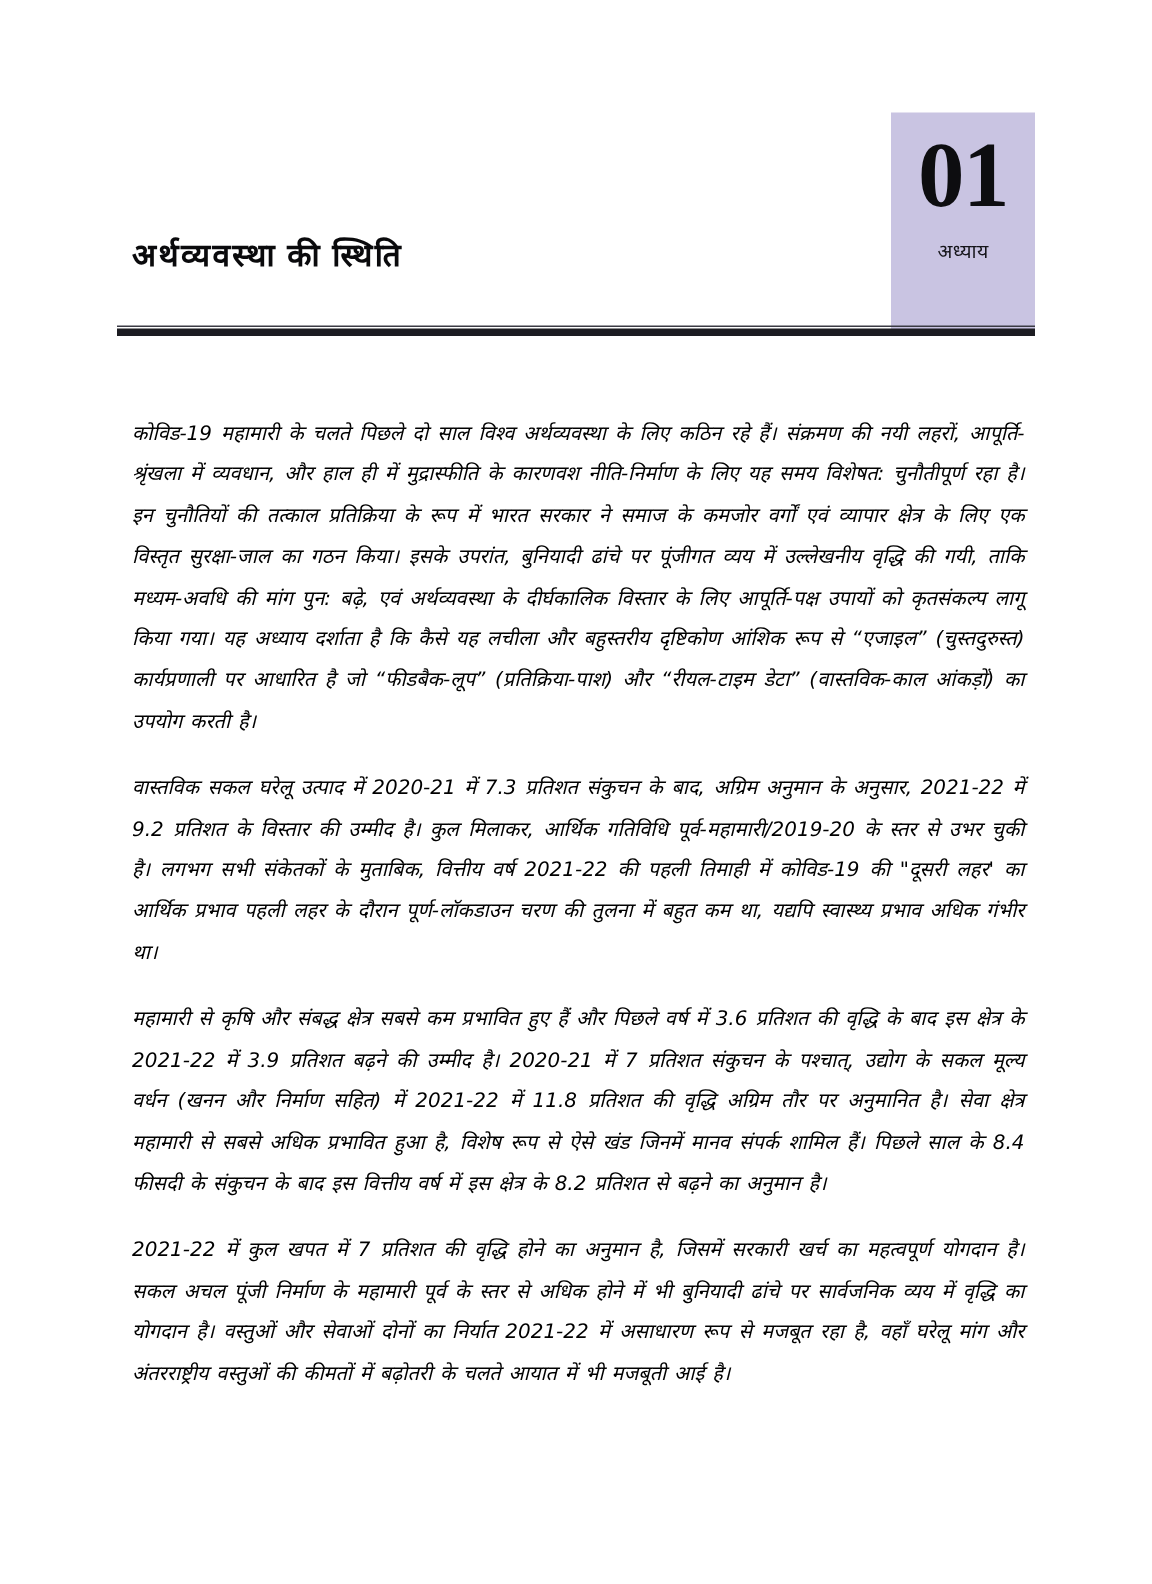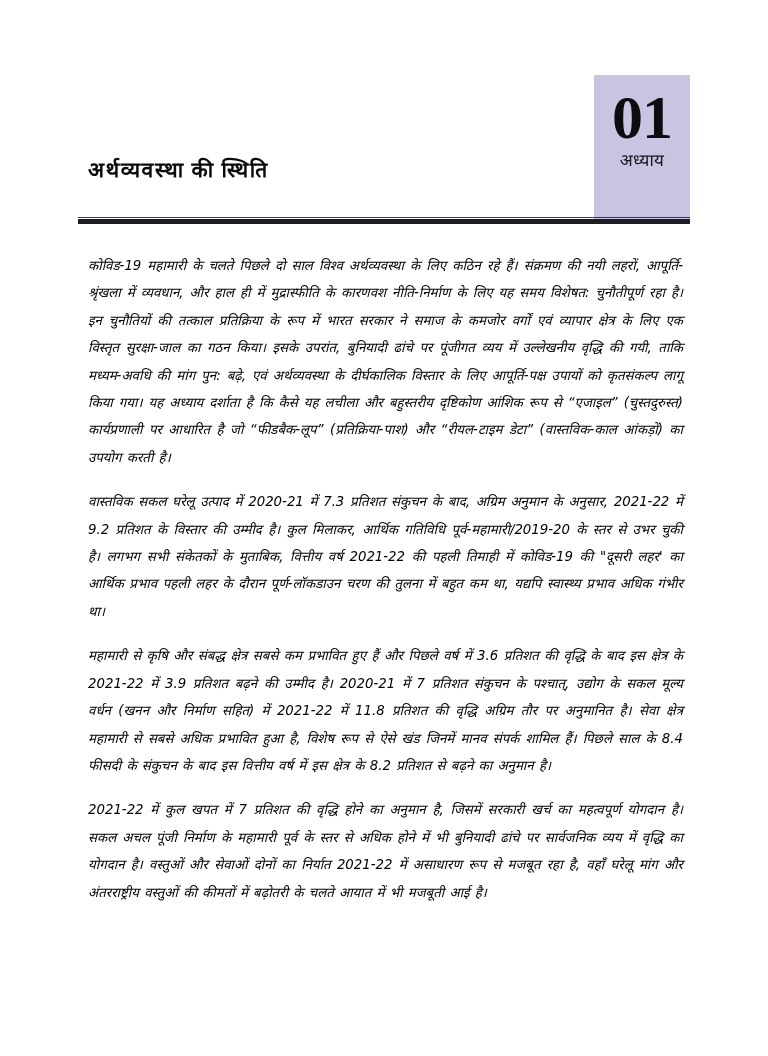--- a/index.html
+++ b/index.html
@@ -50,24 +50,24 @@
     font-weight: 700;
     font-size: 62px;
     line-height: 0.98;
     letter-spacing: -1px;
     color: #0d0d10;
     margin: 0;
     padding: 0;
   }
   .chapter-word {
     font-family: "DejaVu Sans", "Liberation Sans", sans-serif;
-    font-size: 17px;
+    font-size: 13px;
     font-weight: 400;
     color: #15151a;
-    margin-top: 0;
+    margin-top: 10px;
     letter-spacing: 0.2px;
   }
 
   .page-title {
     position: absolute;
     left: 88px;
     top: 141px;
     font-family: Liberation Serif, serif;
     font-weight: 700;
     font-size: 21px;
@@ -90,21 +90,21 @@
     top: 217px;
     width: 612px;
     height: 1px;
     background: #3a3a44;
   }
 
   
   .body-copy {
     position: absolute;
     left: 88px;
-    top: 252px;
+    top: 276px;
     width: 595px;
   }
   .para {
     font-family: "DejaVu Sans", "Liberation Sans", sans-serif;
     font-style: italic;
     font-size: 13.3px;
     line-height: 27.4px;
     text-align: justify;
     text-justify: inter-word;
     color: #000000;

